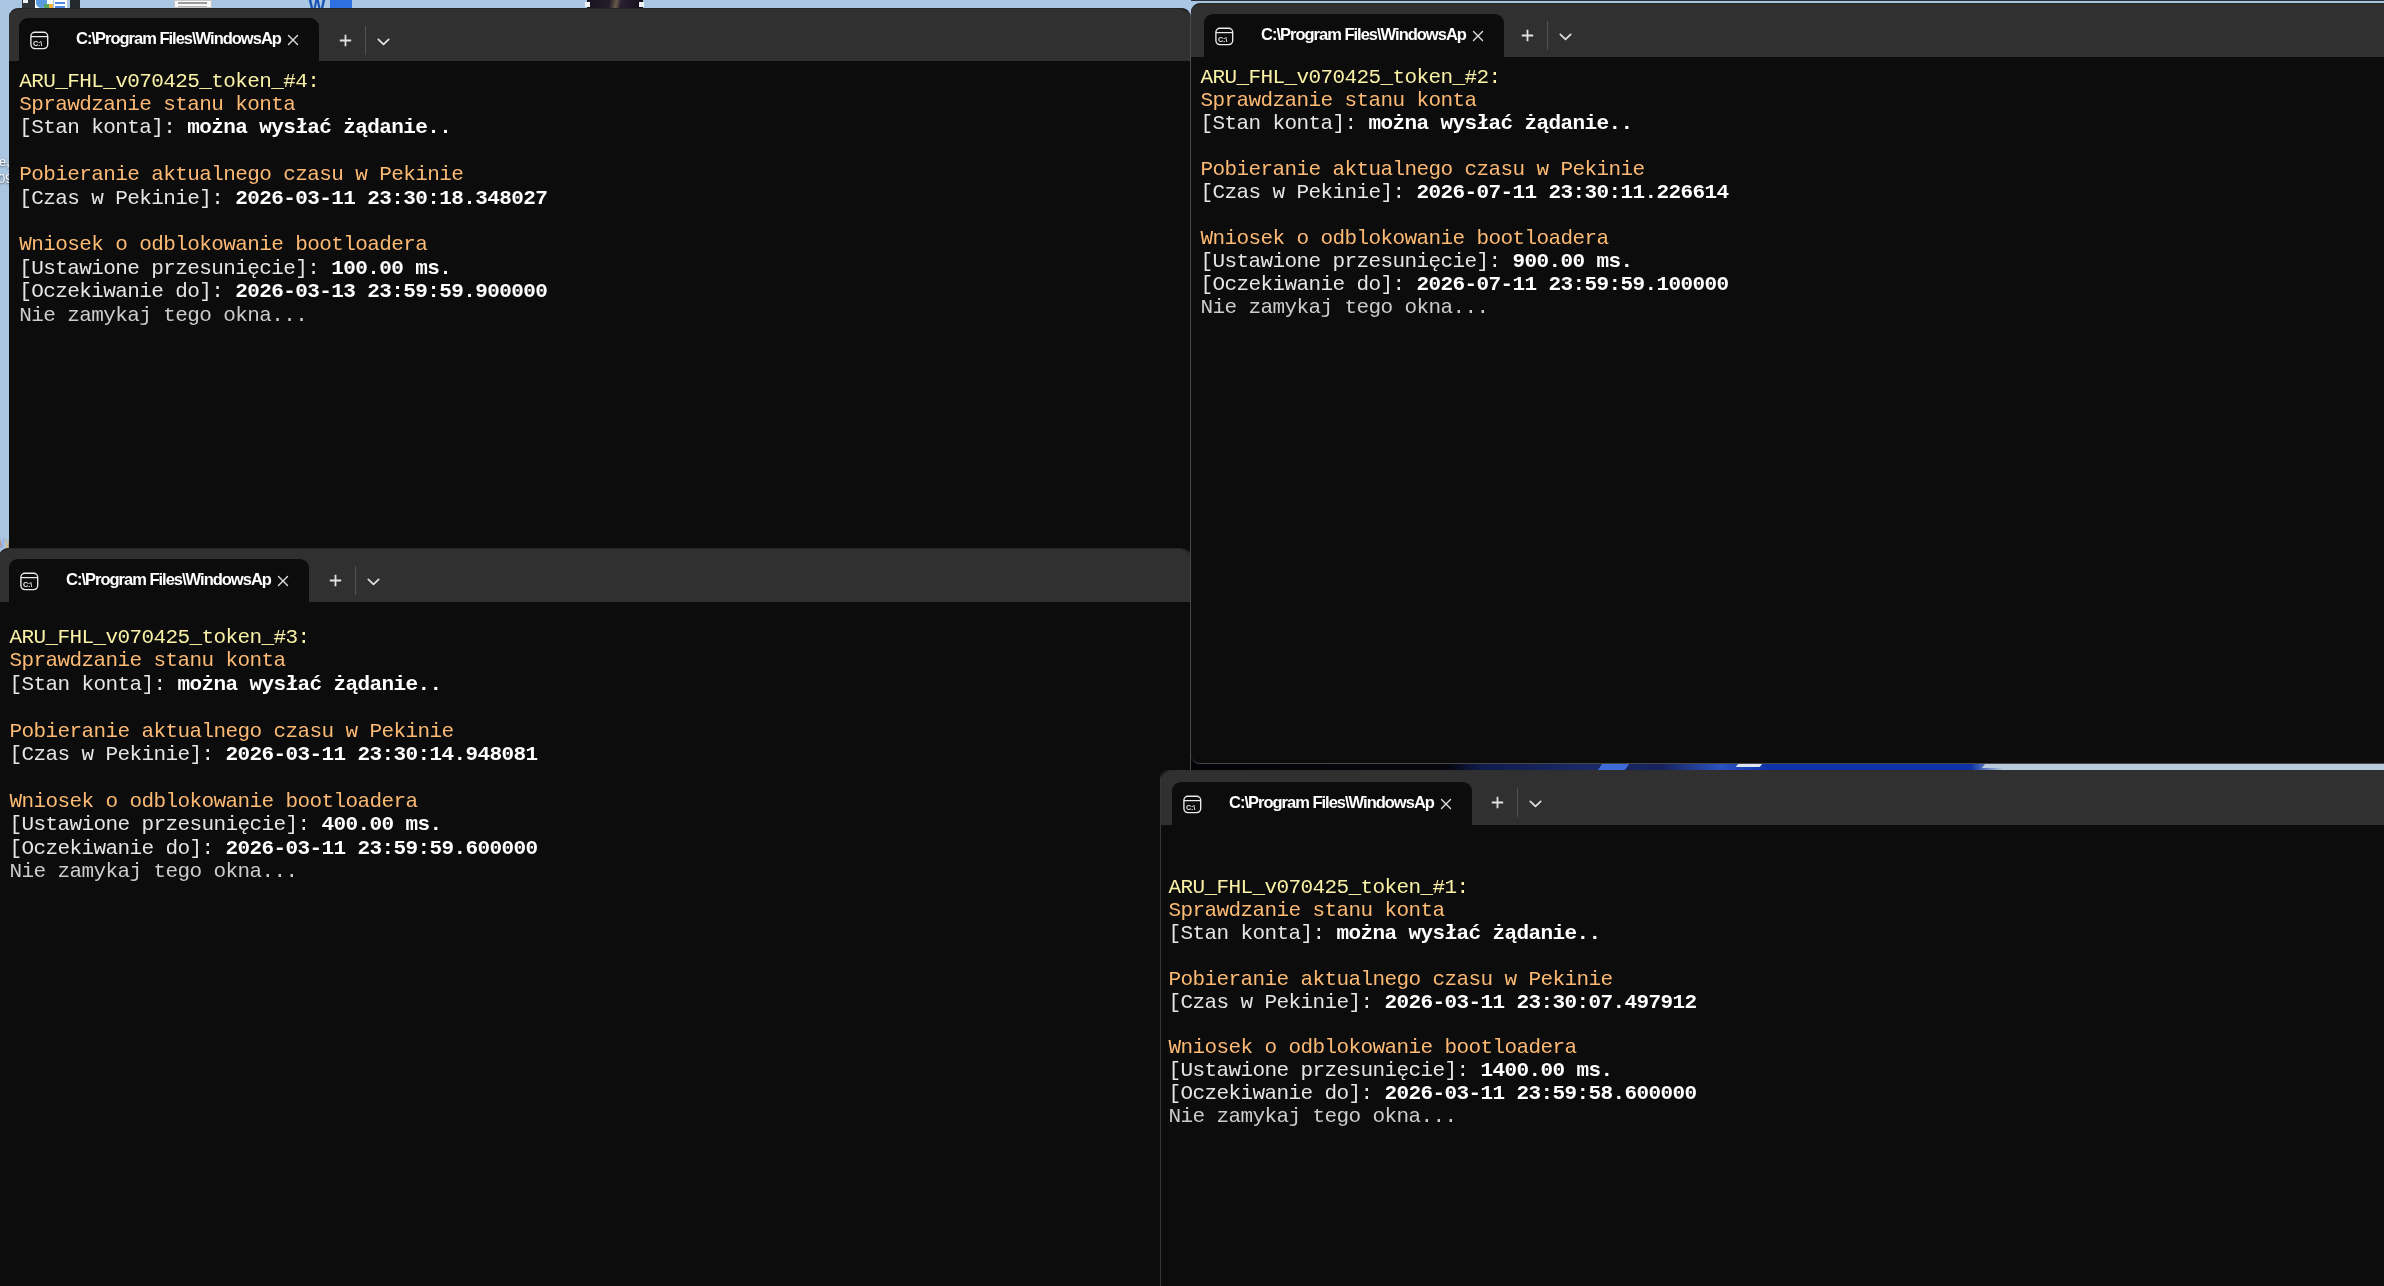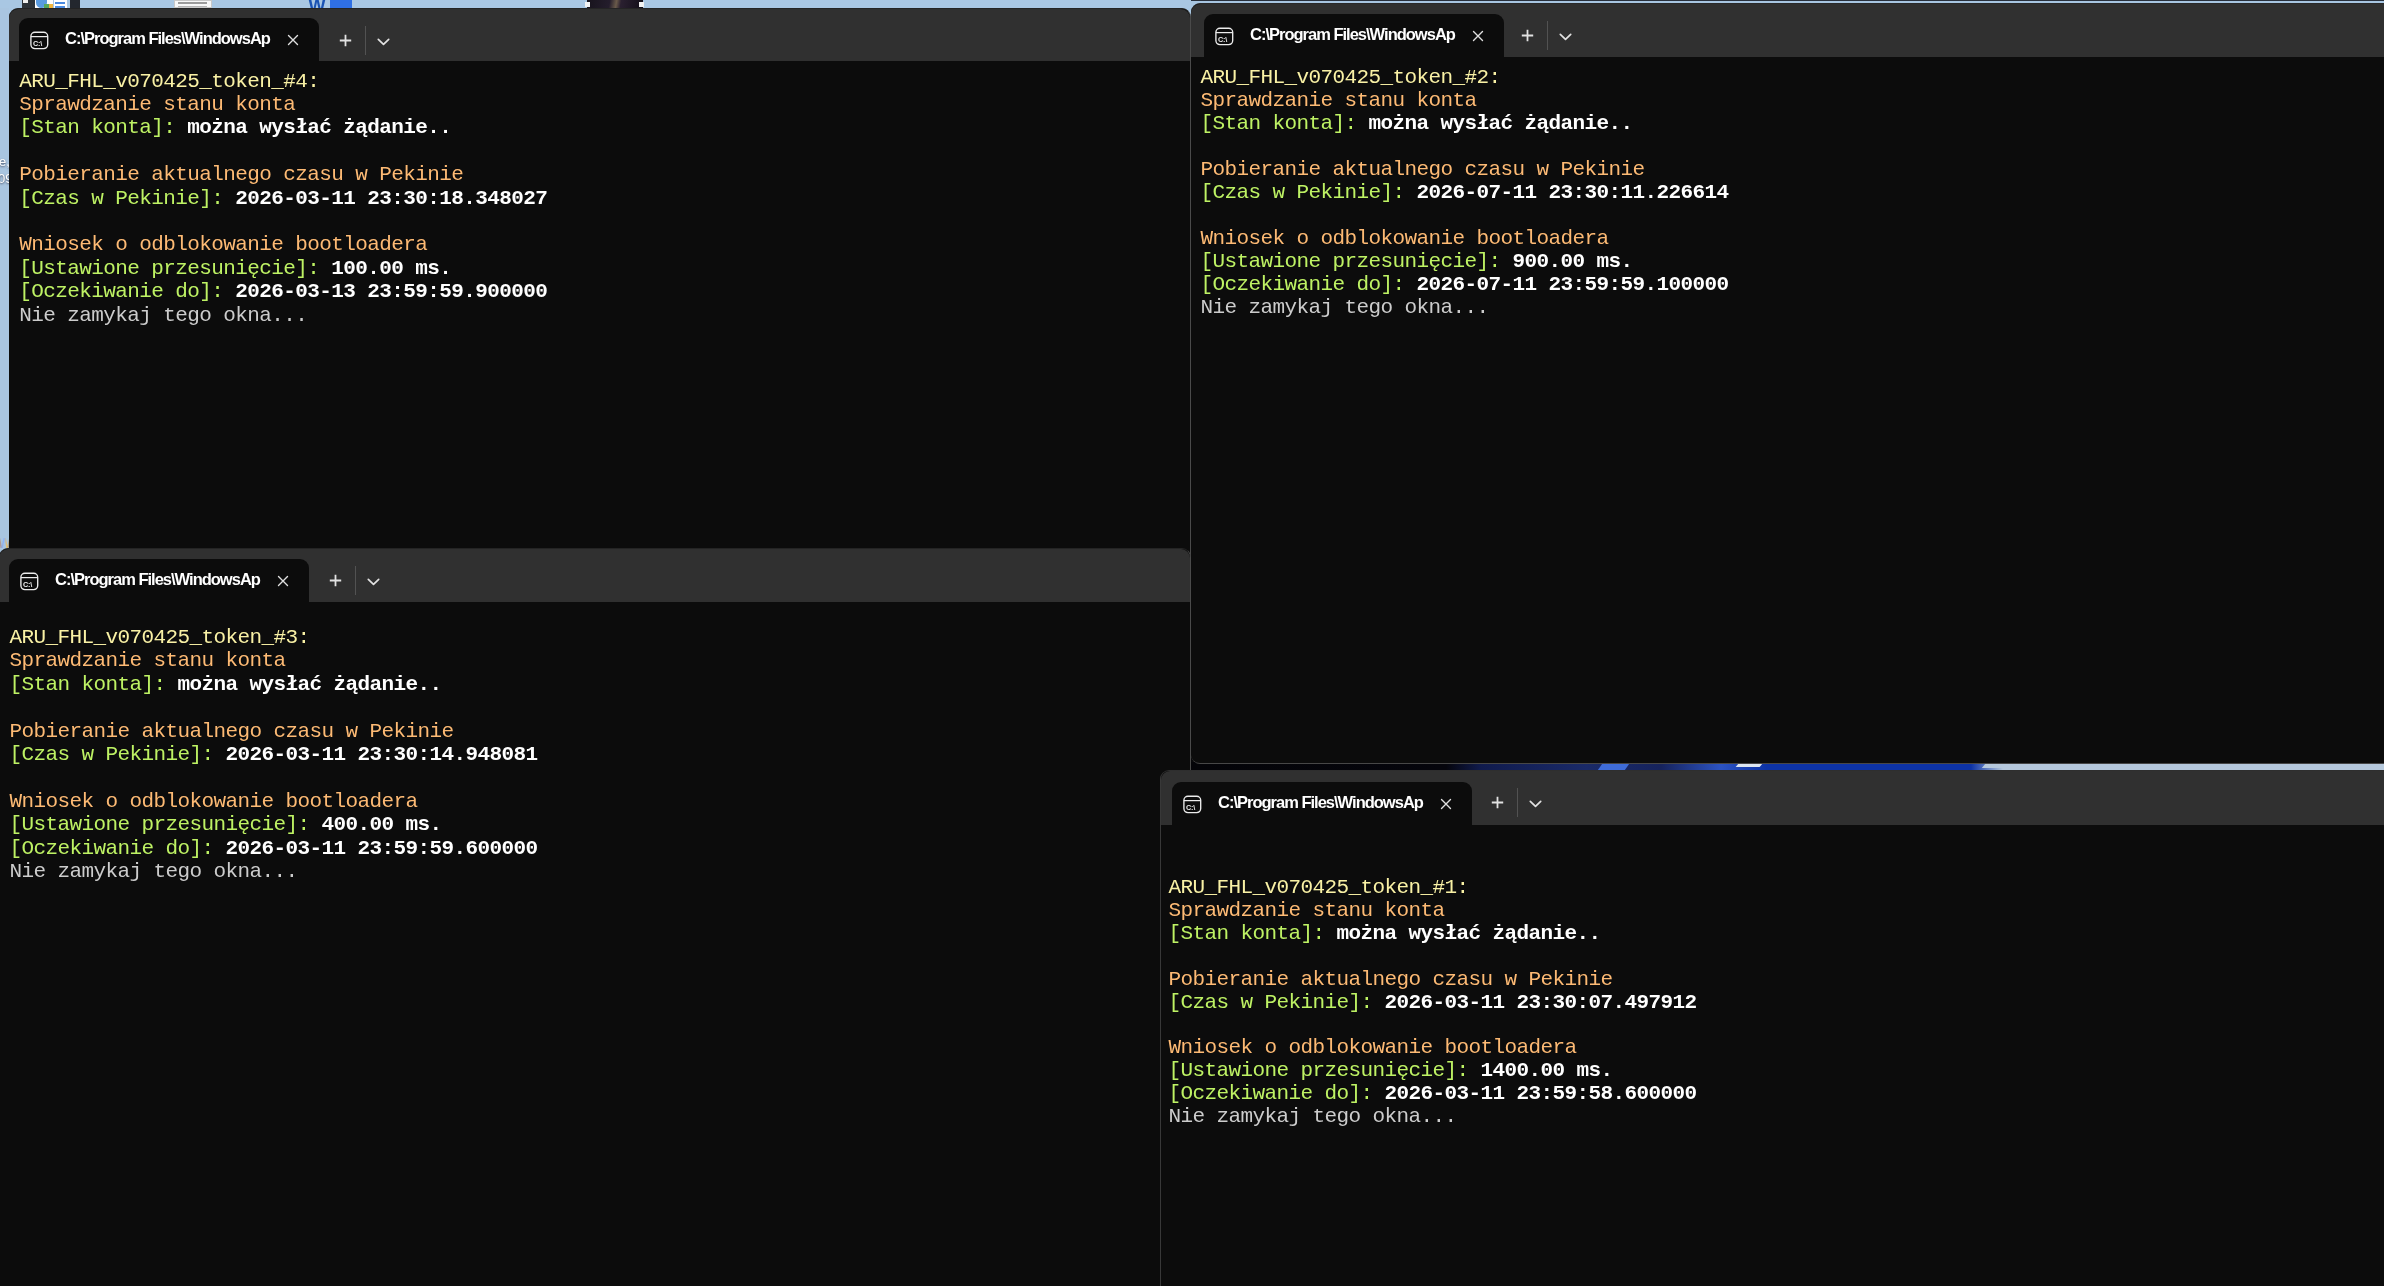--- a/index.html
+++ b/index.html
@@ -3,32 +3,32 @@
 <meta charset="utf-8">
 <style>
   html,body{margin:0;padding:0;}
   body{width:2384px;height:1286px;overflow:hidden;background:#08080a;position:relative;
        font-family:"Liberation Sans",sans-serif;}
   .abs{position:absolute;}
   
   .win{position:absolute;background:#0c0c0c;box-sizing:border-box;}
   .tbar{position:absolute;left:0;top:0;right:0;background:#303030;}
   .tab{position:absolute;background:#0c0c0c;border-radius:9px 9px 0 0;width:300px;}
-  .tabtxt{position:absolute;left:46px;top:11px;font-size:16.5px;font-weight:bold;
+  .tabtxt{position:absolute;left:57px;top:11px;font-size:16.5px;font-weight:bold;
           letter-spacing:-1.0px;color:#ffffff;white-space:nowrap;}
   .icon{position:absolute;left:11px;top:13px;}
   .xbtn{position:absolute;left:267.5px;top:16px;}
   .plus{position:absolute;top:25px;}
   .divi{position:absolute;width:1px;height:29px;background:#525252;}
   .chev{position:absolute;}
   
   .content{position:absolute;white-space:pre;font-family:"Liberation Mono",monospace;
            font-size:21px;line-height:23.4px;letter-spacing:-0.6px;color:#cccccc;margin:0;}
   .y{color:#fdba74;}
-  .g{color:#bef264;}
+  .g{color:#e5e5e5;}
   .b{color:#ffffff;font-weight:bold;}
   .h{color:#f9f1a5;font-weight:normal;}
 </style>
 </head>
 <body>
 
 <div class="abs" style="left:0;top:0;width:1191px;height:20px;background:#a9c7e3;overflow:hidden;">
   <div class="abs" style="left:22px;top:0;width:13px;height:8px;background:#2e3338;"></div>
   <div class="abs" style="left:23px;top:0;width:5px;height:3px;background:#f0f0ee;"></div>
   <div class="abs" style="left:35px;top:0;width:18px;height:8px;background:#fdfdfd;"></div>

